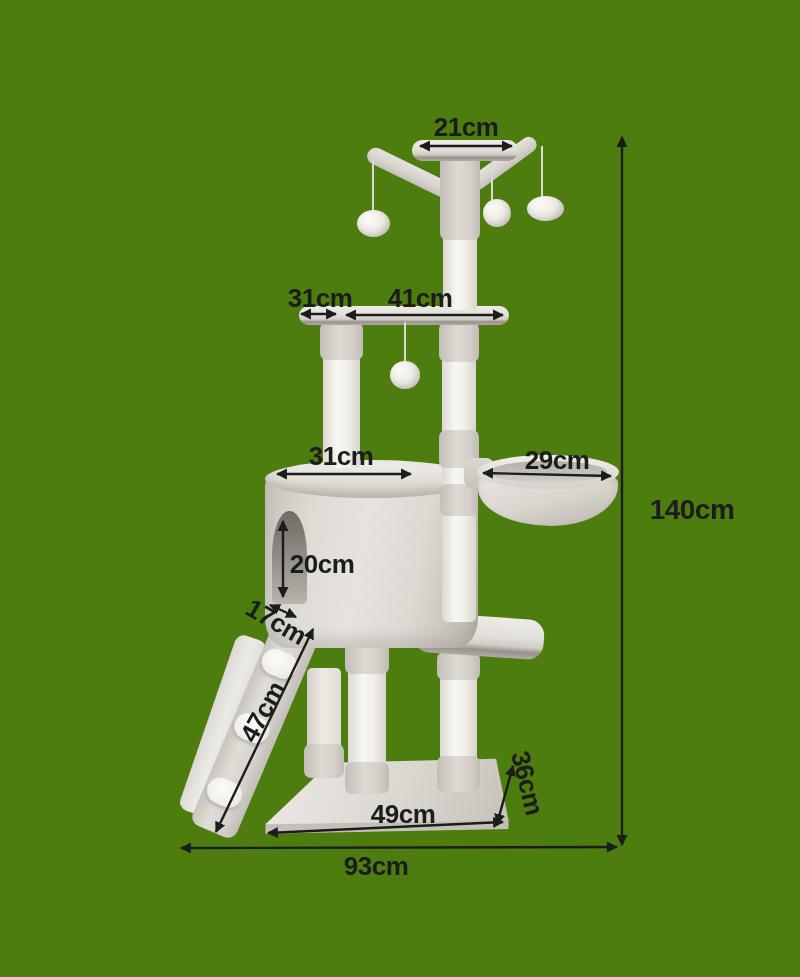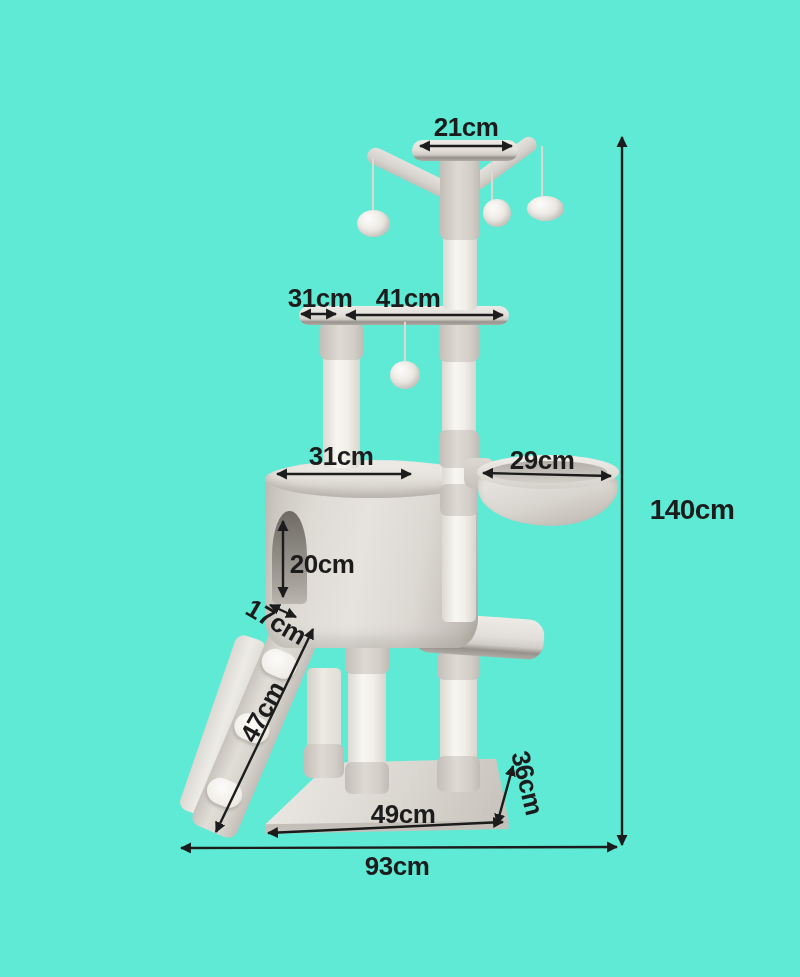--- a/index.html
+++ b/index.html
@@ -1,16 +1,16 @@
 <!DOCTYPE html>
 <html><head>
 <meta charset="utf-8">
 <style>
   html,body{margin:0;padding:0;background:#fff;}
-  .stage{position:relative;width:800px;height:977px;background:#5eead4;overflow:hidden;
+  .stage{position:relative;width:800px;height:977px;background:#4d7c0f;overflow:hidden;
          font-family:"Liberation Sans",sans-serif;}
   .stage *{position:absolute;box-sizing:border-box;}
 
   
   .platform{border-radius:10px;
     background:linear-gradient(180deg,#edebe6 0%,#e2dfda 48%,#d0ccc6 70%,#97938c 84%,#b0aca5 100%);}
   .post{border-radius:5px;
     background:linear-gradient(90deg,#dcd9d2 0%,#f8f6f1 38%,#f1efe8 66%,#d8d5ce 100%);}
   .post.shaded{background:linear-gradient(90deg,#d2cfc8 0%,#eceae3 45%,#e0ddd6 100%);}
   .band{border-radius:7px;
@@ -134,24 +134,24 @@
       <line x1="313" y1="629" x2="216" y2="832" marker-start="url(#ah)" marker-end="url(#ah)"></line>
       <line x1="622" y1="137" x2="622" y2="845" marker-start="url(#ah)" marker-end="url(#ah)"></line>
       <line x1="497" y1="824" x2="513" y2="766" marker-start="url(#ah)" marker-end="url(#ah)"></line>
       <line x1="268" y1="833" x2="503" y2="822" marker-start="url(#ah)" marker-end="url(#ah)"></line>
       <line x1="181" y1="848" x2="617" y2="847" marker-start="url(#ah)" marker-end="url(#ah)"></line>
     </g>
   </svg>
 
   <div class="dim" style="left:466px;top:127px;">21cm</div>
   <div class="dim" style="left:320px;top:298px;">31cm</div>
-  <div class="dim" style="left:408px;top:298px;">41cm</div>
+  <div class="dim" style="left:420px;top:298px;">41cm</div>
   <div class="dim" style="left:341px;top:456px;">31cm</div>
-  <div class="dim" style="left:542px;top:460px;">29cm</div>
+  <div class="dim" style="left:557px;top:460px;">29cm</div>
   <div class="dim" style="left:322px;top:564px;">20cm</div>
   <div class="dim" style="left:276px;top:622px;transform:translate(-50%,-50%) rotate(30deg);">17cm</div>
   <div class="dim" style="left:263px;top:712px;transform:translate(-50%,-50%) rotate(-61deg);">47cm</div>
   <div class="dim big" style="left:692px;top:510px;">140cm</div>
   <div class="dim" style="left:527px;top:783px;transform:translate(-50%,-50%) rotate(76deg);">36cm</div>
   <div class="dim" style="left:403px;top:814px;">49cm</div>
-  <div class="dim" style="left:376px;top:866px;margin-left:21px;">93cm</div>
+  <div class="dim" style="left:376px;top:866px;">93cm</div>
 
 </div>
 
 </body></html>

